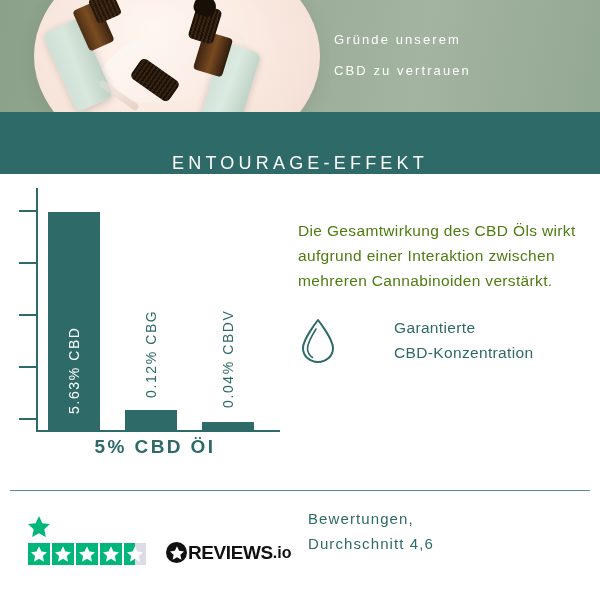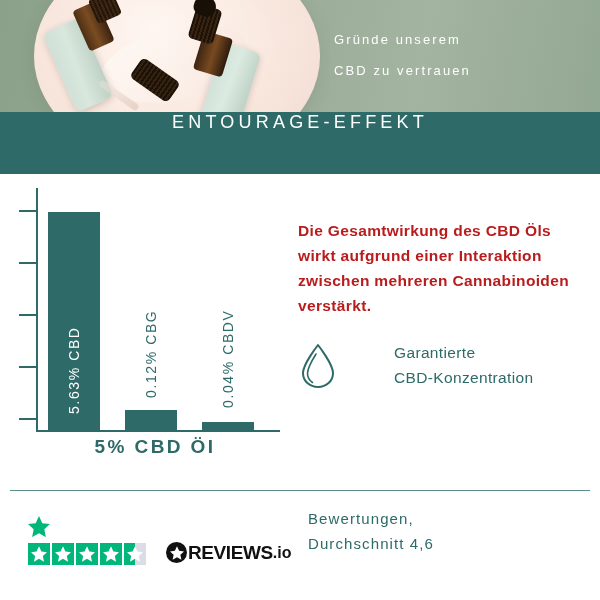--- a/index.html
+++ b/index.html
@@ -151,21 +151,21 @@
     font-weight: 300;
     white-space: nowrap;
   }
 
   
   .banner {
     width: 600px;
     height: 62px;
     background: #2d6a68;
     display: flex;
-    align-items: flex-start;
+    align-items: flex-end;
     justify-content: center;
   }
   .banner-title {
     color: #ffffff;
     font-size: 18px;
     letter-spacing: 4.2px;
     font-weight: 400;
   }
 
   
@@ -245,25 +245,25 @@
     padding-left: 40px;
   }
 
   
   .info {
     position: absolute;
     left: 298px; top: 44px;
     width: 292px;
   }
   .info-paragraph {
-    color: #b91c1c;
+    color: #4d7c0f;
     font-size: 15.5px;
     line-height: 25px;
     letter-spacing: .35px;
-    font-weight: 700;
+    font-weight: 400;
   }
   .guarantee {
     display: flex;
     align-items: center;
     margin-top: 22px;
     gap: 40px;
   }
   .drop-icon { width: 40px; height: 46px; flex: 0 0 40px; }
   .guarantee-text {
     margin-left: 16px;

